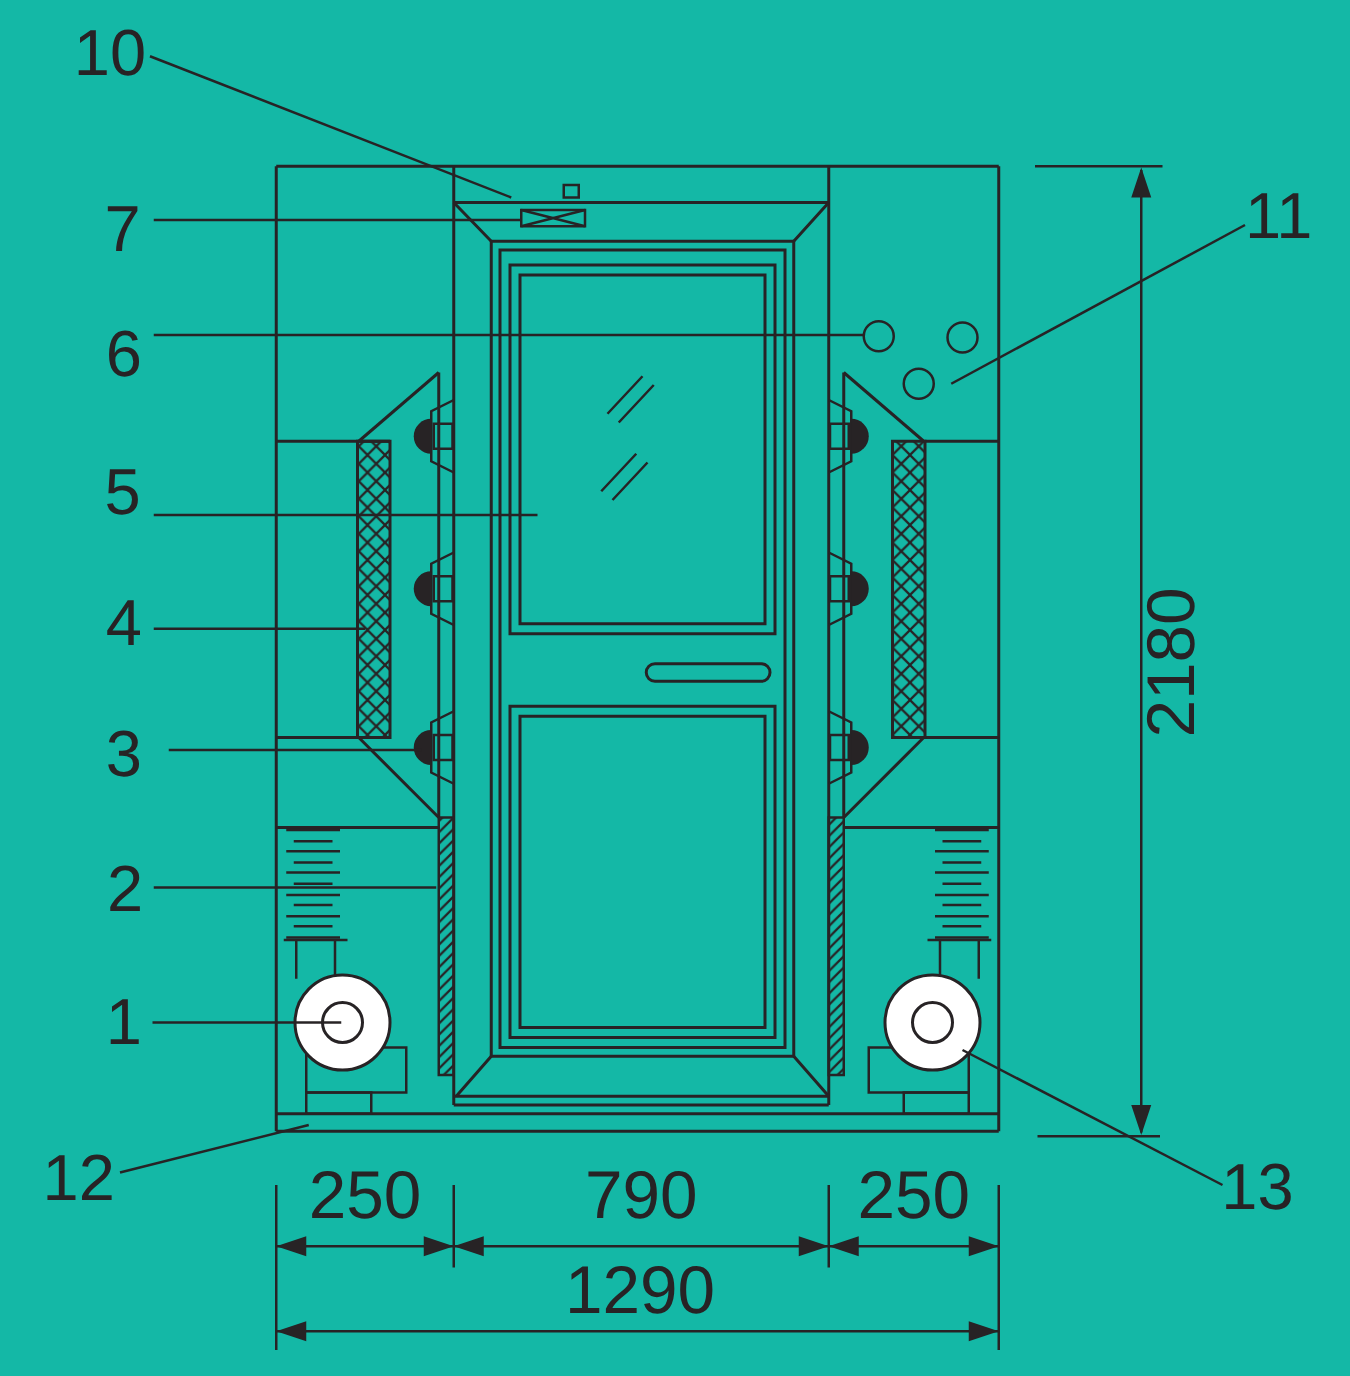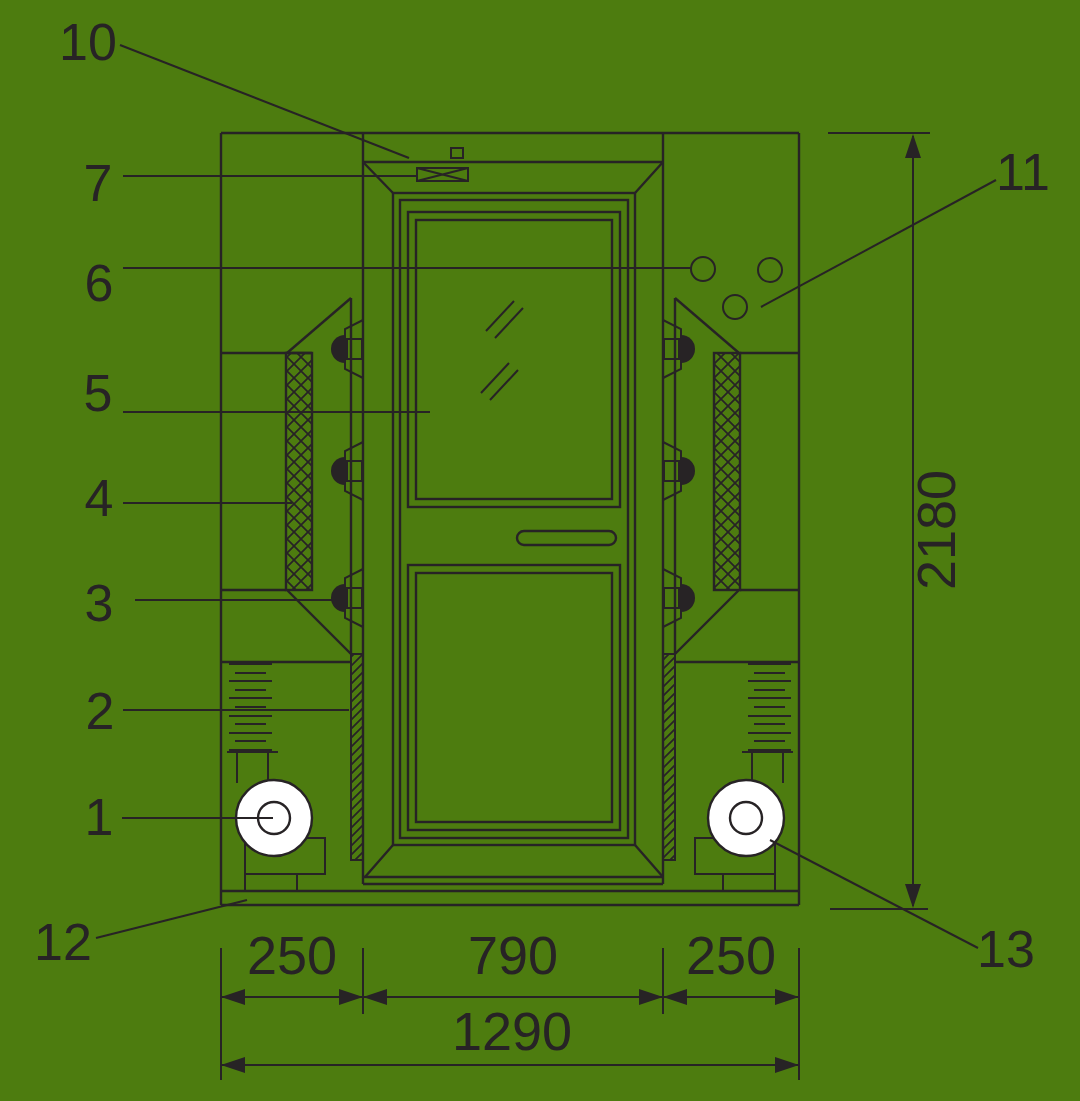--- a/index.html
+++ b/index.html
@@ -4,21 +4,21 @@
 <style>
   html, body {
     margin: 0;
     padding: 0;
     background: #ffffff;
   }
   #stage {
     position: relative;
     width: 1080px;
     height: 1101px;
-    background: #4d7c0f;
+    background: #14b8a6;
     overflow: hidden;
   }
   svg { display: block; }
   .ln   { fill: none; stroke: #272325; stroke-width: 2.4; stroke-linecap: butt; }
   .thin { fill: none; stroke: #272325; stroke-width: 2; }
   .fillwhite { fill: #ffffff; stroke: #272325; stroke-width: 2.4; }
   .solid { fill: #272325; stroke: none; }
   .callout-text {
     font-family: "Liberation Sans", "DejaVu Sans", sans-serif;
     font-size: 52px;

